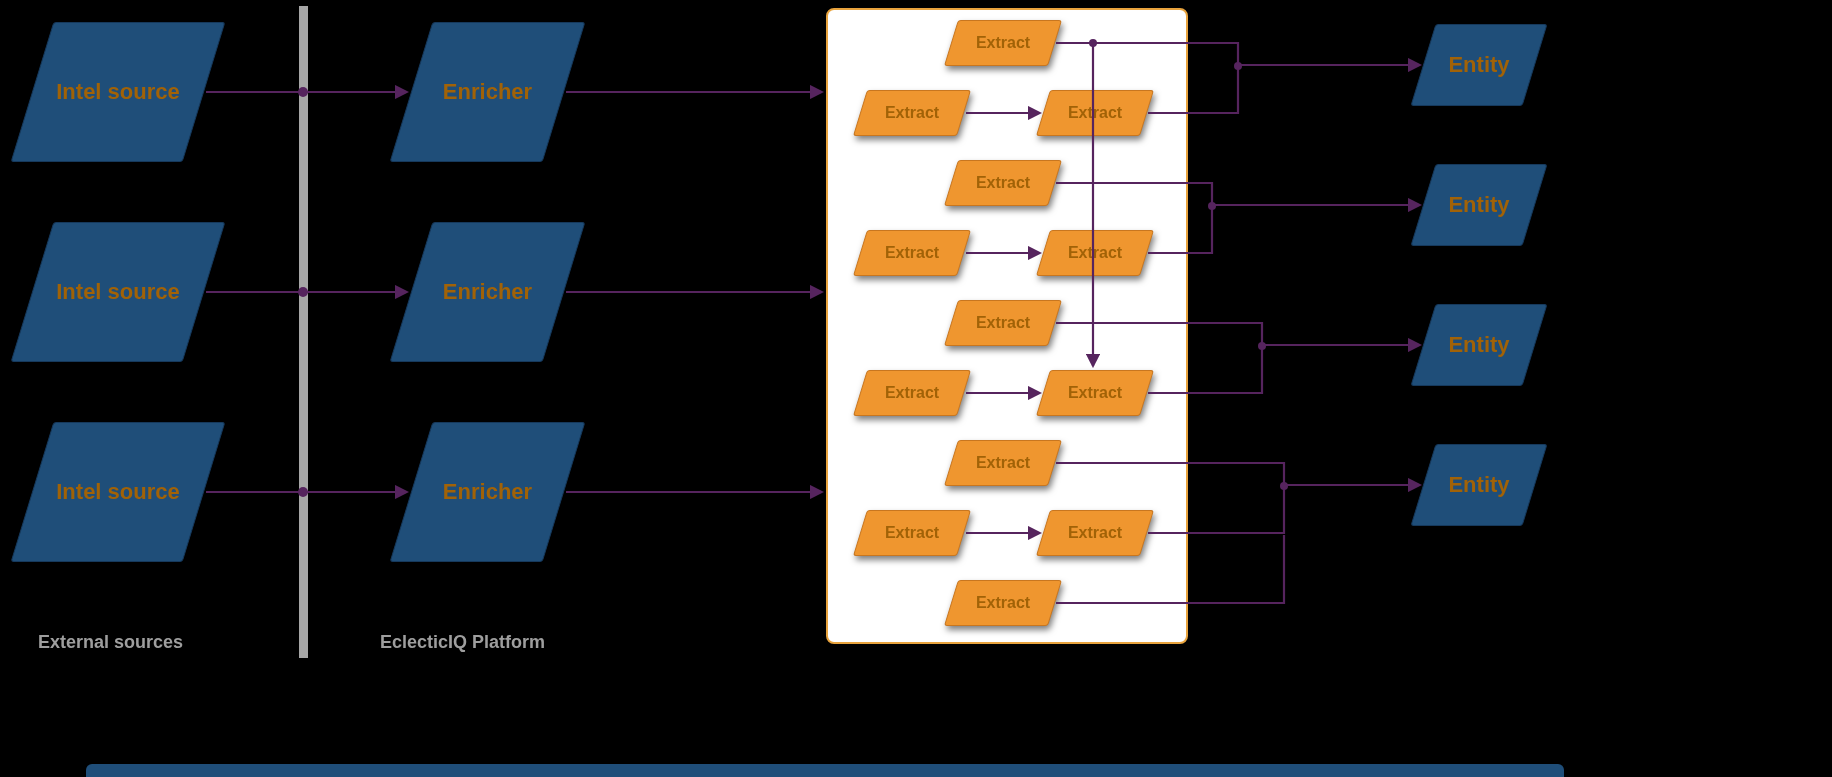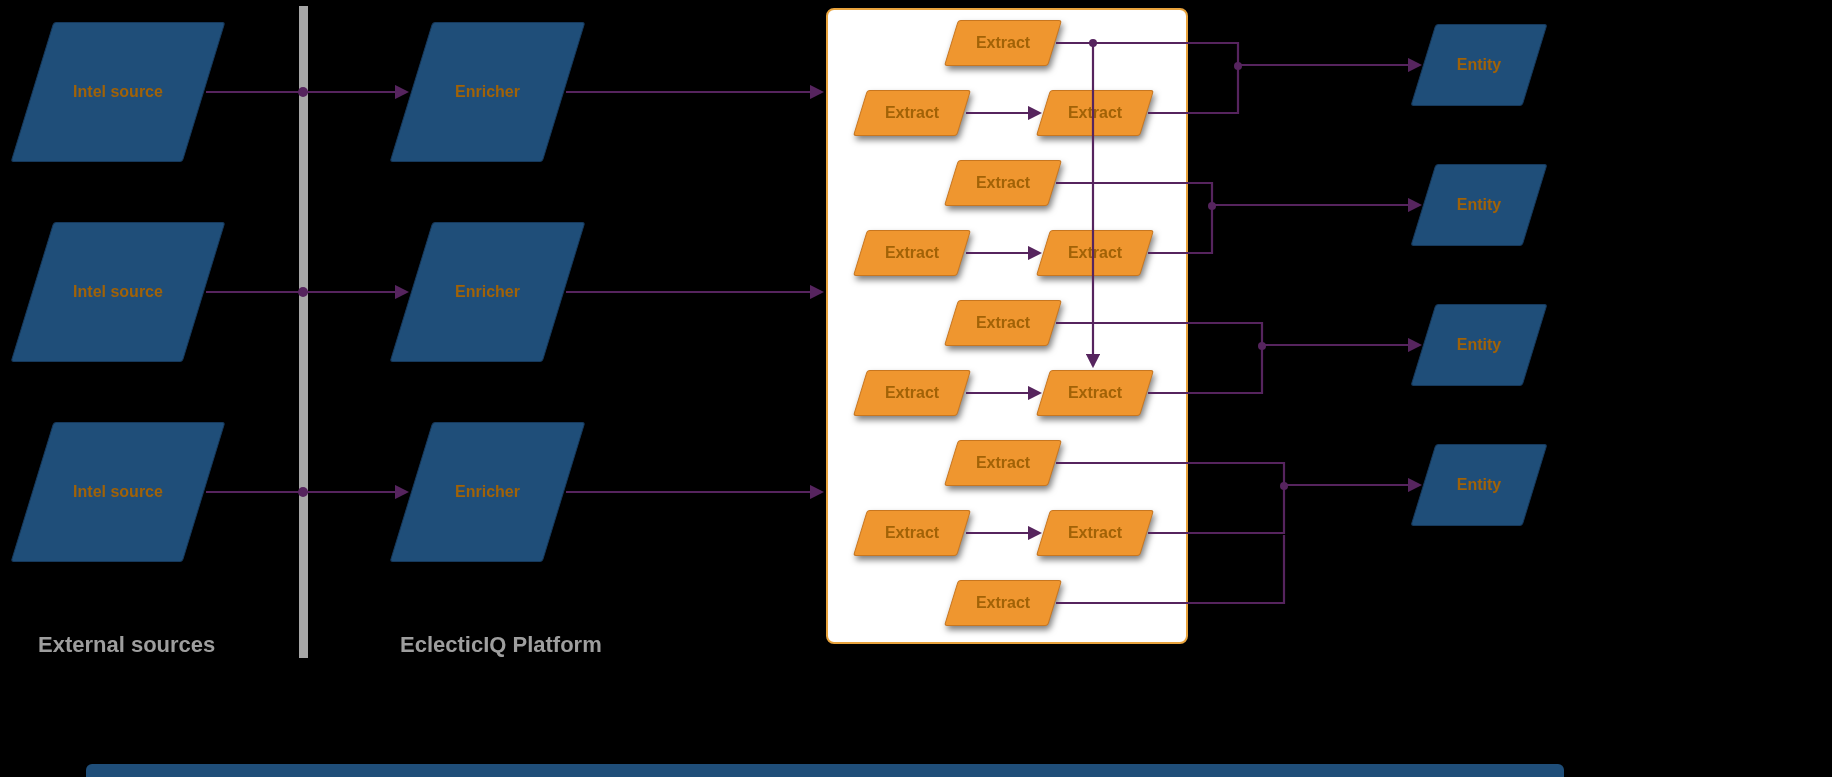--- a/index.html
+++ b/index.html
@@ -13,29 +13,29 @@
     position:absolute; inset:0; transform:skewX(-17deg);
     border-radius:3px; box-shadow:3px 4px 6px rgba(0,0,0,.5);
   }
   .node .label {
     position:relative; z-index:2; width:100%; height:100%;
     display:flex; align-items:center; justify-content:center;
     color:#a16207; font-weight:bold; text-align:center;
   }
   .node.blue .shape   { background:var(--node-blue,#1f4e79);    border:1px solid var(--node-blue-border,#16395c); }
   .node.orange .shape { background:var(--extract-orange,#ef962f); border:1px solid var(--extract-orange-border,#c8761f); }
-  .intel .label, .enricher .label, .entity .label { font-size:16px; }
+  .intel .label, .enricher .label, .entity .label { font-size:22px; }
   .extract .label { font-size:16px; }
   .panel {
     position:absolute; background:var(--panel-bg,#fff);
     border:2px solid var(--panel-border,#e8a33d); border-radius:8px;
     box-shadow:3px 4px 8px rgba(0,0,0,.5);
   }
   .lane-bar  { position:absolute; background:var(--lane-bar,#a6a6a6); }
-  .lane-label{ position:absolute; color:var(--lane-label,#9e9e9e); font-weight:bold; font-size:22px; }
+  .lane-label{ position:absolute; color:var(--lane-label,#9e9e9e); font-weight:bold; font-size:18px; }
   svg.connectors { position:absolute; left:0; top:0; z-index:5; pointer-events:none; }
   svg .edge { fill:none; stroke:var(--connector,#56245e); stroke-width:2.2; }
   svg .junction { fill:var(--connector,#56245e); }
   #arrowhead path { fill:var(--connector,#56245e); }
   .footer-bar { position:absolute; background:var(--node-blue,#1f4e79); border-radius:6px 6px 0 0; }
 </style>
 </head>
 <body>
 
 <div class="canvas">
@@ -134,21 +134,21 @@
   <div class="node blue entity" style="left:1423px;top:304px;width:112px;height:82px">
     <div class="shape"></div>
     <div class="label">Entity</div>
   </div>
   <div class="node blue entity" style="left:1423px;top:444px;width:112px;height:82px">
     <div class="shape"></div>
     <div class="label">Entity</div>
   </div>
 
   <div class="lane-label" style="left:38px;top:632px">External sources</div>
-  <div class="lane-label" style="left:400px;top:632px">EclecticIQ Platform</div>
+  <div class="lane-label" style="left:380px;top:632px">EclecticIQ Platform</div>
 
   <div class="footer-bar" style="left:86px;top:764px;width:1478px;height:13px"></div>
 
   <svg class="connectors" width="1832" height="777" viewBox="0 0 1832 777">
     <defs>
       <marker id="arrowhead" viewBox="0 0 10 10" refX="8.5" refY="5" markerWidth="6.5" markerHeight="6.5" orient="auto-start-reverse">
         <path d="M0 0 L10 5 L0 10 Z"></path>
       </marker>
     </defs>
 

